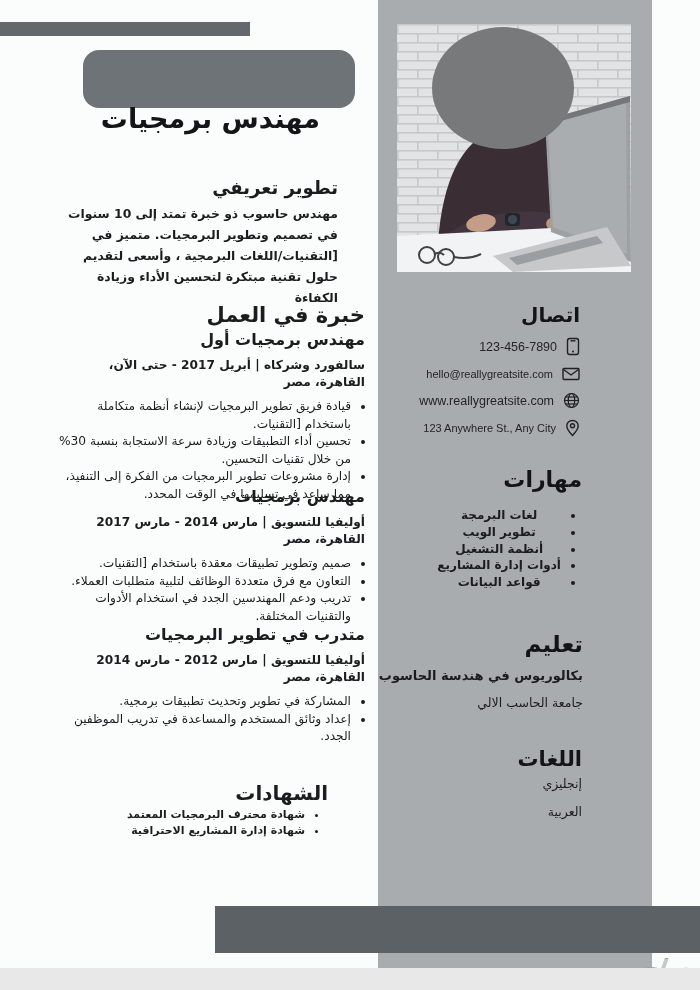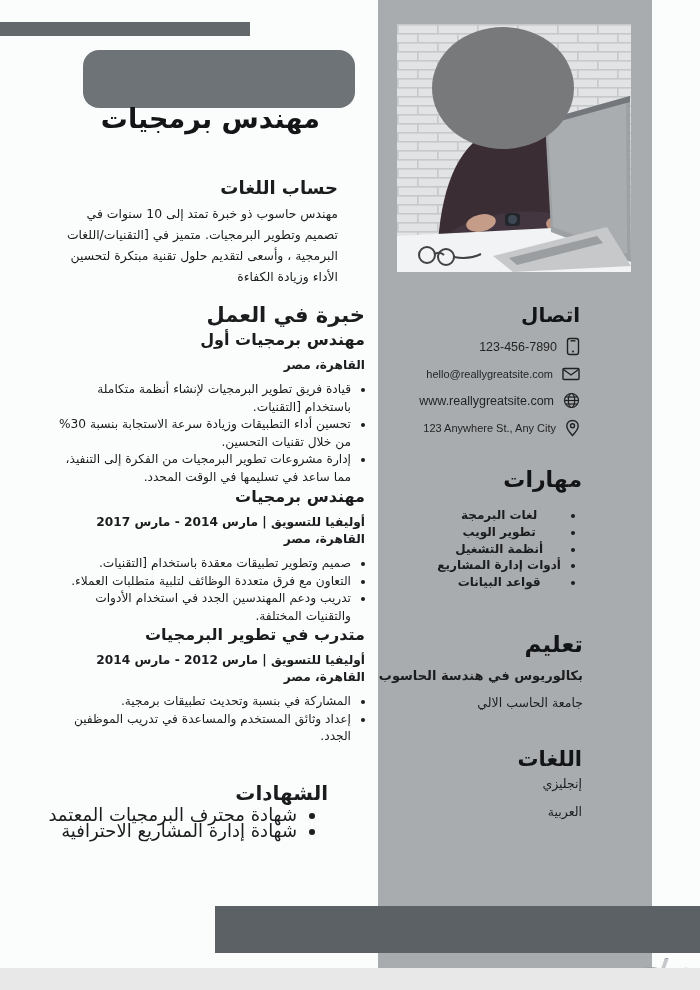--- a/index.html
+++ b/index.html
@@ -47,55 +47,56 @@
   .lang-list { position:absolute; top:776px; right:70px; display:flex; flex-direction:column; gap:13px; direction:rtl; align-items:flex-start; }
   .lang-item { font-size:12.5px; font-weight:500; }
   
   .job-title-main{
     position:absolute; top:103px; right:380px; margin:0;
     direction:rtl; font-size:27px; font-weight:bold; white-space:nowrap; color:#141517;
   }
   .profile-h { position:absolute; top:177px; right:362px; margin:0; direction:rtl; font-size:18px; font-weight:bold; }
   .profile-p {
     position:absolute; top:203px; right:362px; width:280px; margin:0;
-    direction:rtl; text-align:right; font-size:12.4px; font-weight:400; line-height:21px;
+    direction:rtl; text-align:right; font-size:12.4px; font-weight:700; line-height:21px;
   }
   .exp-h { position:absolute; top:303px; right:335px; margin:0; direction:rtl; font-size:21px; font-weight:bold; }
   .job { position:absolute; right:335px; width:307px; direction:rtl; text-align:right; }
   .job-1 { top:330px; } .job-2 { top:487px; } .job-3 { top:625px; }
   .job h3 { margin:0 0 9px; font-size:16px; font-weight:bold; }
   .job .meta { margin:0 0 3px; font-size:12.2px; font-weight:600; }
   .job .loc  { margin:0; font-size:12.2px; font-weight:600; }
   .job ul {
     margin:9px 0 0; padding:0 14px 0 0; list-style:disc;
     font-size:12.2px; font-weight:500; line-height:17.5px;
   }
   .cert-h { position:absolute; top:781px; right:372px; margin:0; direction:rtl; font-size:20px; font-weight:bold;text-align:center; }
   .cert-list{
-    position:absolute; top:807px; right:390px; margin:0; padding:0 13px 0 0;
-    direction:rtl; list-style:disc; font-size:18px; font-weight:400; line-height:16px; text-align:right;
+    position:absolute; top:807px; right:382px; margin:0; padding:0 13px 0 0;
+    direction:rtl; list-style:disc; font-size:11px; font-weight:700; line-height:16px; text-align:right;
   }
 </style>
 </head>
 <body>
 
 <div class="page">
 
   <div class="topbar"></div>
   <div class="nameblock"></div>
 
   <h1 class="job-title-main">مهندس برمجيات</h1>
 
-  <h2 class="profile-h">حساب اللغات</h2>
+  <h2 class="profile-h">تطوير تعريفي</h2>
   <p class="profile-p">مهندس حاسوب ذو خبرة تمتد إلى 10 سنوات في تصميم وتطوير البرمجيات. متميز في [التقنيات/اللغات البرمجية ، وأسعى لتقديم حلول تقنية مبتكرة لتحسين الأداء وزيادة الكفاءة</p>
 
   <h2 class="exp-h">خبرة في العمل</h2>
 
   <div class="job job-1">
     <h3>مهندس برمجيات أول</h3>
+    <p class="meta">سالفورد وشركاه | أبريل 2017 - حتى الآن،</p>
     <p class="loc">القاهرة، مصر</p>
     <ul>
       <li>قيادة فريق تطوير البرمجيات لإنشاء أنظمة متكاملة باستخدام [التقنيات.</li>
       <li>تحسين أداء التطبيقات وزيادة سرعة الاستجابة بنسبة 30% من خلال تقنيات التحسين.</li>
       <li>إدارة مشروعات تطوير البرمجيات من الفكرة إلى التنفيذ، مما ساعد في تسليمها في الوقت المحدد.</li>
     </ul>
   </div>
 
   <div class="job job-2">
     <h3>مهندس برمجيات</h3>
@@ -106,21 +107,21 @@
       <li>التعاون مع فرق متعددة الوظائف لتلبية متطلبات العملاء.</li>
       <li>تدريب ودعم المهندسين الجدد في استخدام الأدوات والتقنيات المختلفة.</li>
     </ul>
   </div>
 
   <div class="job job-3">
     <h3>متدرب في تطوير البرمجيات</h3>
     <p class="meta">أوليفيا للتسويق | مارس 2012 - مارس 2014</p>
     <p class="loc">القاهرة، مصر</p>
     <ul>
-      <li>المشاركة في بنسبة وتحديث تطبيقات برمجية.</li>
+      <li>المشاركة في تطوير وتحديث تطبيقات برمجية.</li>
       <li>إعداد وثائق المستخدم والمساعدة في تدريب الموظفين الجدد.</li>
     </ul>
   </div>
 
   <h2 class="cert-h">الشهادات</h2>
   <ul class="cert-list">
     <li>شهادة محترف البرمجيات المعتمد</li>
     <li>شهادة إدارة المشاريع الاحترافية</li>
   </ul>
 

